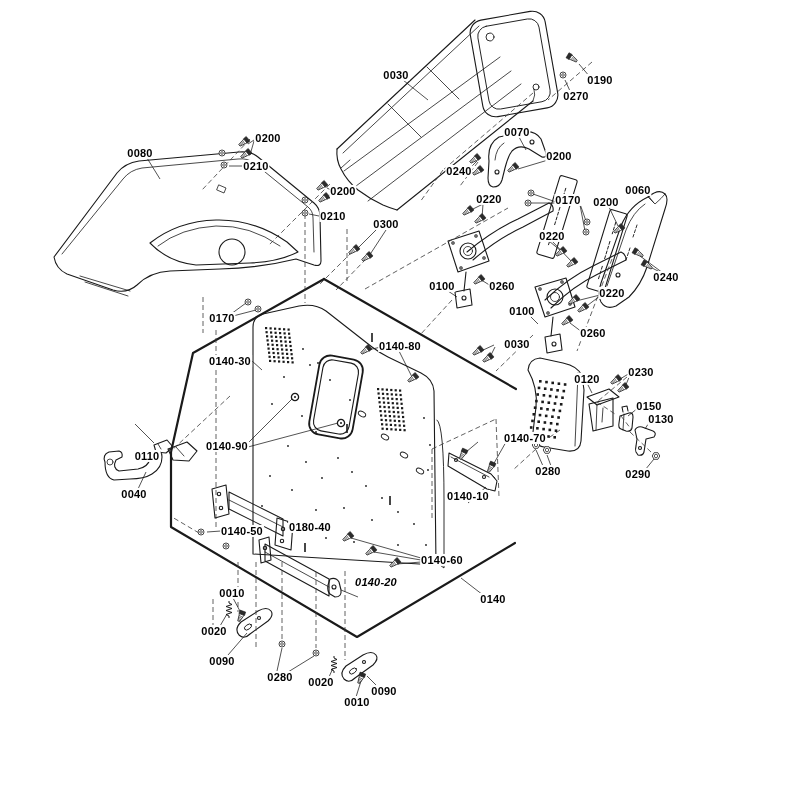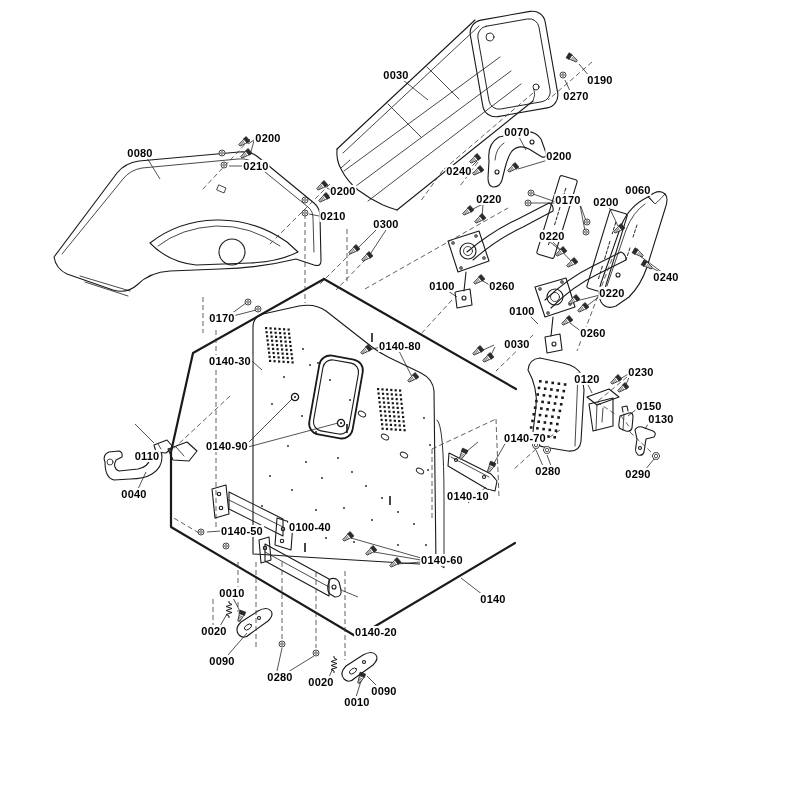--- a/index.html
+++ b/index.html
@@ -593,24 +593,24 @@
       <div class="callout" style="left: 641px; top: 372px;">0230</div>
       <div class="callout" style="left: 649px; top: 406px;">0150</div>
       <div class="callout" style="left: 661px; top: 419px;">0130</div>
       <div class="callout" style="left: 147px; top: 420px; margin-top: 36px;">0110</div>
       <div class="callout" style="left: 227px; top: 446px;">0140-90</div>
       <div class="callout" style="left: 493px; top: 438px; margin-left: 32px;">0140-70</div>
       <div class="callout" style="left: 548px; top: 471px;">0280</div>
       <div class="callout" style="left: 638px; top: 474px;">0290</div>
       <div class="callout" style="left: 134px; top: 494px;">0040</div>
       <div class="callout" style="left: 242px; top: 531px;">0140-50</div>
-      <div class="callout" style="left: 310px; top: 527px;">0100-40</div>
+      <div class="callout" style="left: 310px; top: 527px;">0180-40</div>
       <div class="callout" style="left: 468px; top: 496px;">0140-10</div>
       <div class="callout" style="left: 442px; top: 560px;">0140-60</div>
-      <div class="callout" style="left: 376px; top: 632px;">0140-20</div>
+      <div class="callout" style="left: 376px; top: 582px; font-style: italic;">0140-20</div>
       <div class="callout" style="left: 493px; top: 599px;">0140</div>
       <div class="callout" style="left: 232px; top: 593px;">0010</div>
       <div class="callout" style="left: 214px; top: 631px;">0020</div>
       <div class="callout" style="left: 222px; top: 661px;">0090</div>
       <div class="callout" style="left: 280px; top: 677px;">0280</div>
       <div class="callout" style="left: 321px; top: 682px;">0020</div>
       <div class="callout" style="left: 384px; top: 691px;">0090</div>
       <div class="callout" style="left: 357px; top: 702px;">0010</div>
     </div>
 </div>

